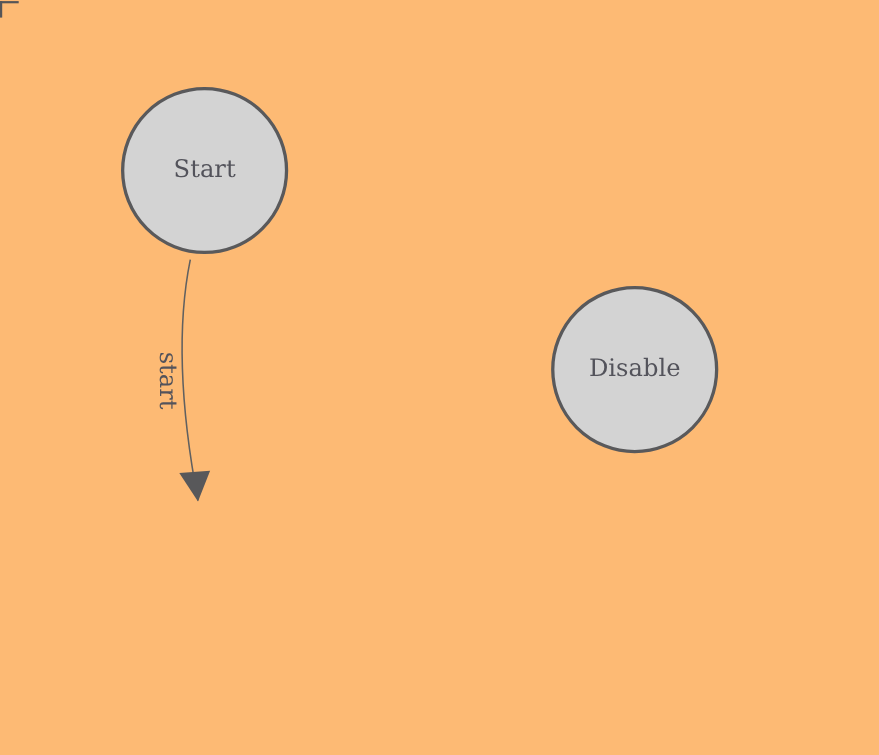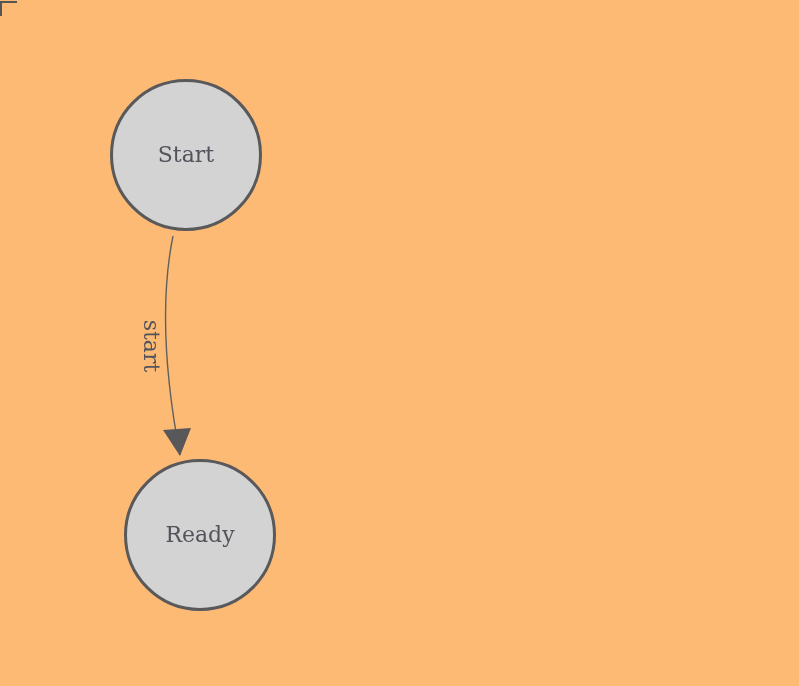--- a/index.html
+++ b/index.html
@@ -74,20 +74,20 @@
 
   <svg class="edge-layer" width="799" height="686" viewBox="0 0 799 686" xmlns="http://www.w3.org/2000/svg">
     <path d="M 173 236 C 162 290, 162 360, 180 455" fill="none" stroke="#606060" stroke-width="1.4"></path>
     <polygon points="163,430 191,428 180,456" fill="#58585a" stroke="none"></polygon>
   </svg>
 
   <div class="state-node node-start">
     <span class="node-label">Start</span>
   </div>
 
-  <div class="state-node node-ready">
-    <span class="node-label">Ready</span>
+
+  <div class="state-node node-disable">
+    <span class="node-label">Disable</span>
   </div>
-
 
   <span class="edge-label">start</span>
 
 </div>
 
 </body></html>

